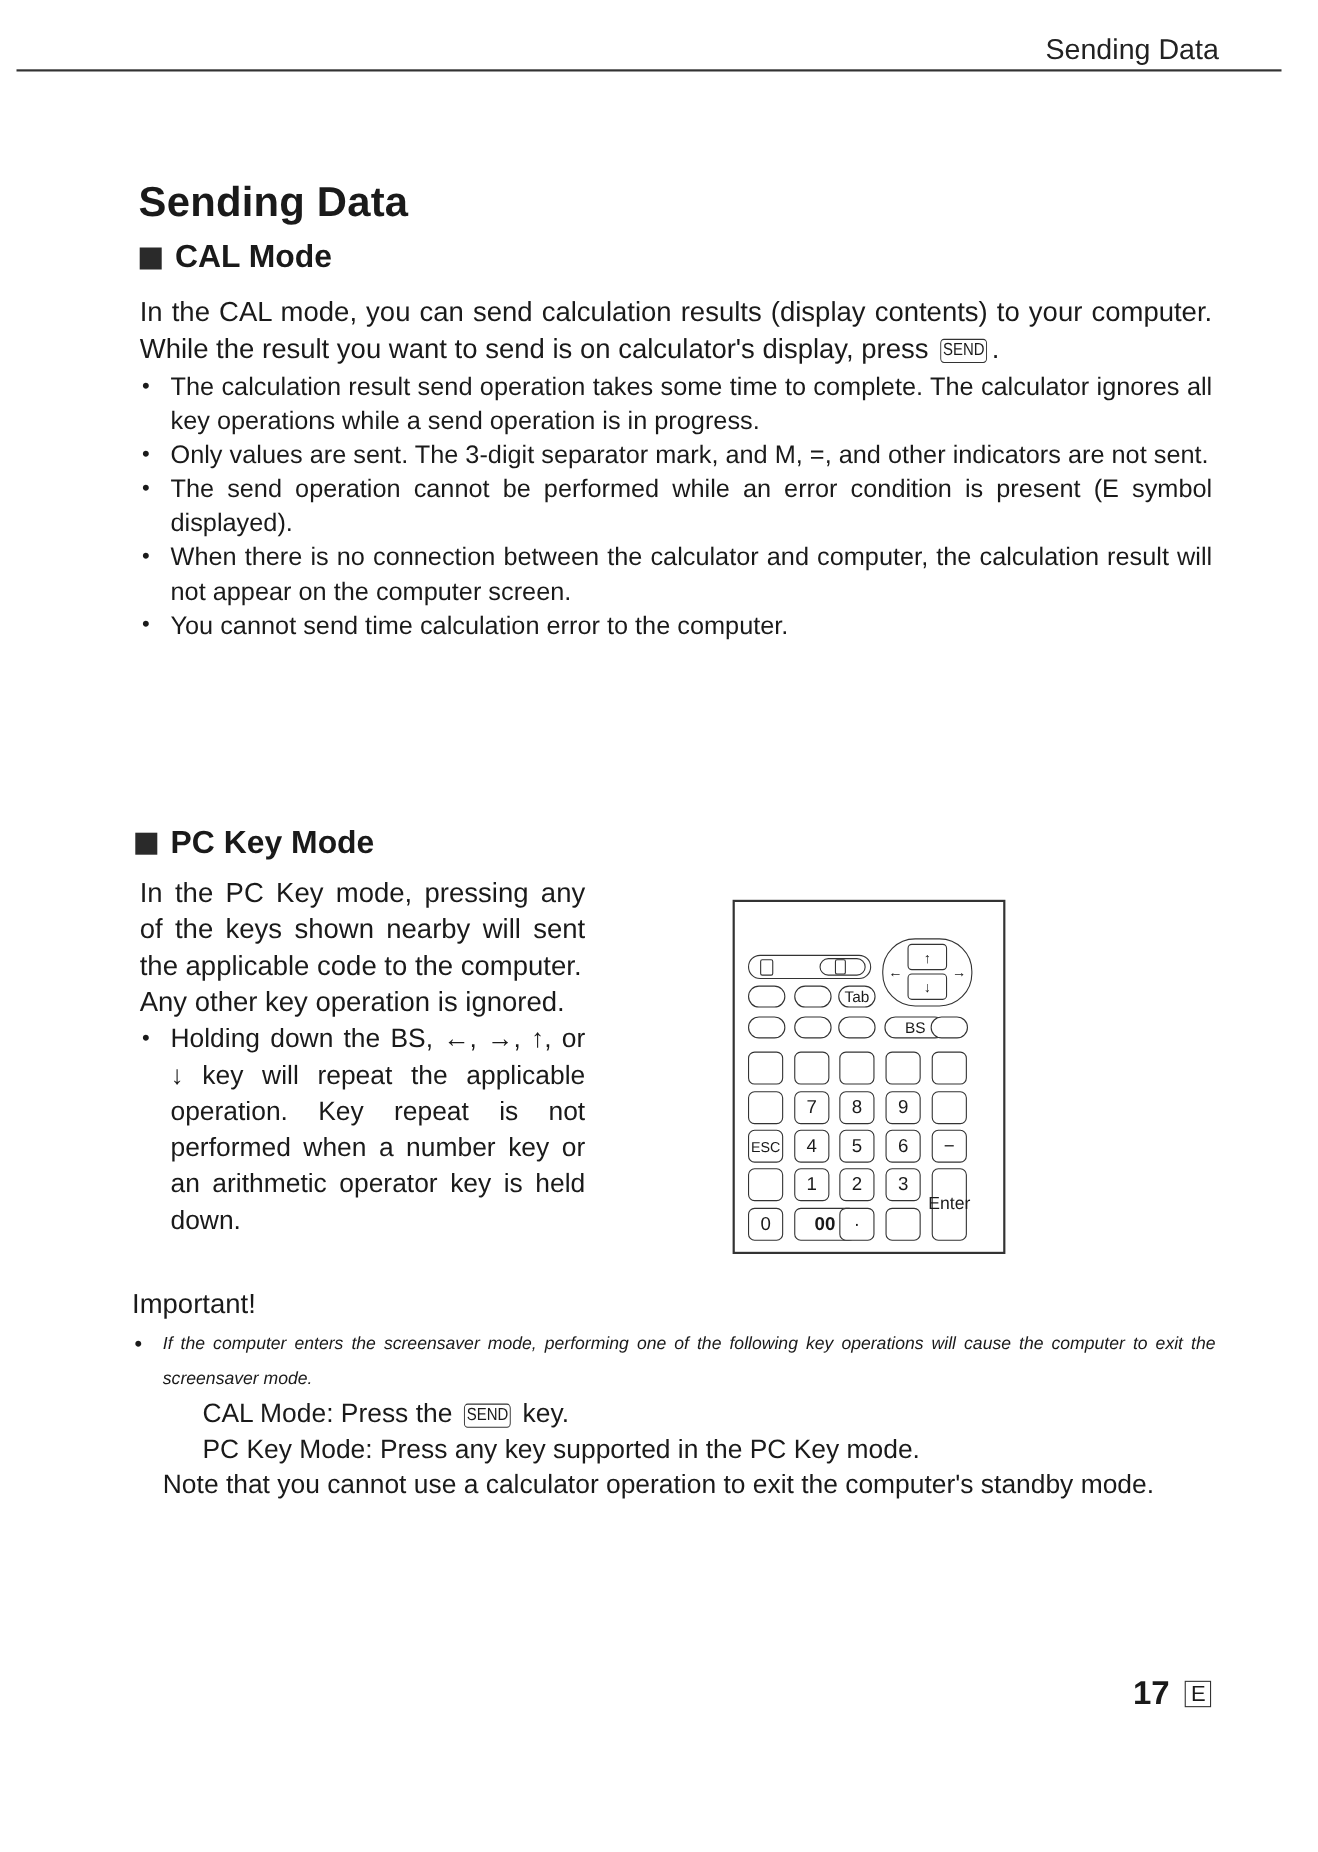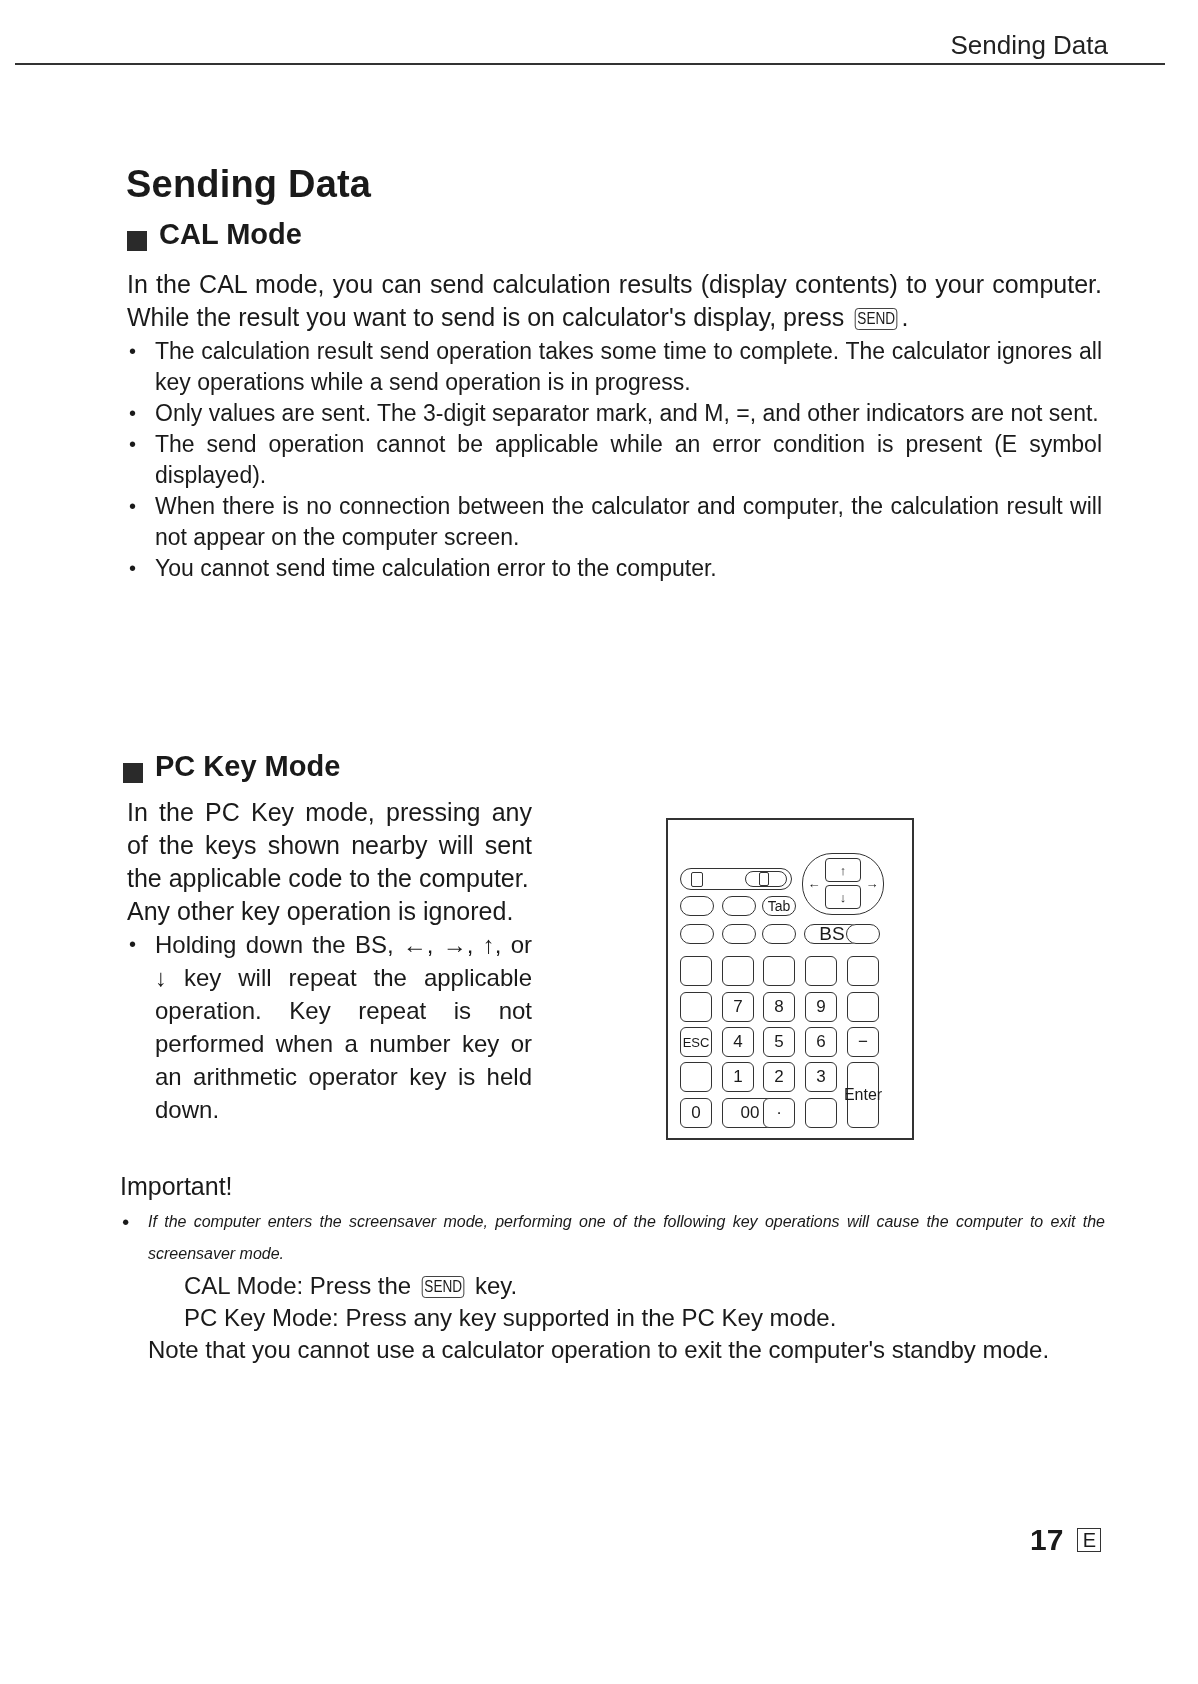--- a/index.html
+++ b/index.html
@@ -2,21 +2,21 @@
 <html><head>
 <meta charset="utf-8">
 <style>
   html, body { margin:0; padding:0; background:#ffffff; }
   body { width:1198px; height:1684px; position:relative; overflow:hidden; color:#1a1a1a;
          font-family:"Liberation Sans", "DejaVu Sans", sans-serif; }
   .abs { position:absolute; }
   .running-head { right:90px; top:30px; font-size:26px; color:#222; }
   .rule { left:15px; width:1150px; top:63px; height:0; border-top:2px solid #333; }
   .title { left:126px; top:163px; font-size:38px; font-weight:bold; letter-spacing:0.2px; }
-  .h2 { font-size:29px; font-weight:bold; display:flex; align-items:flex-end; }
+  .h2 { font-size:29px; font-weight:bold; display:flex; align-items:center; }
   .sq { display:inline-block; width:20px; height:20px; background:#2a2a2a; margin-right:12px; }
   .para { font-size:24px; line-height:32px; text-align:justify; }
   .body-block { left:127px; width:975px; }
   ul.bul { list-style:none; margin:0; padding:0; }
   ul.bul li { position:relative; padding-left:28px; font-size:23px; line-height:31px; text-align:justify; }
   ul.bul li::before { content:"•"; position:absolute; left:2px; top:0; font-size:20px; }
   .keyinline { display:inline-block; border:1.5px solid #333; border-radius:4px; font-size:16px; line-height:20px;
                padding:0 2px; transform:scaleX(0.85); vertical-align:2px; font-family:"Liberation Sans Narrow","Liberation Sans",sans-serif; }
   .pc-left { left:127px; width:405px; }
   .keypad { left:666px; top:818px; width:248px; height:322px; border:2px solid #333; box-sizing:border-box; }
@@ -40,21 +40,21 @@
   <span>CAL Mode</span>
 </div>
 
 <div class="abs body-block" style="top:268px;">
   <div class="para" style="font-size:25px; line-height:33px;">
     <span>In the CAL mode, you can send calculation results (display contents) to your computer. While the result you want to send is on calculator's display, press </span><span class="keyinline">SEND</span><span>.</span>
   </div>
   <ul class="bul" style="margin-top:2px;">
     <li>The calculation result send operation takes some time to complete. The calculator ignores all key operations while a send operation is in progress.</li>
     <li>Only values are sent. The 3-digit separator mark, and M, =, and other indicators are not sent.</li>
-    <li>The send operation cannot be applicable while an error condition is present (E symbol displayed).</li>
+    <li>The send operation cannot be performed while an error condition is present (E symbol displayed).</li>
     <li>When there is no connection between the calculator and computer, the calculation result will not appear on the computer screen.</li>
     <li>You cannot send time calculation error to the computer.</li>
   </ul>
 </div>
 
 <div class="abs h2" style="left:123px; top:750px;">
   <span class="sq"></span>
   <span>PC Key Mode</span>
 </div>
 
@@ -81,21 +81,21 @@
     <span class="key" style="left:62px; top:6px; width:14px; height:46px; border-radius:0 14px 14px 0; border:none; font-size:13px;">→</span>
   </div>
 
   <div class="key pill" style="left:12px; top:76px; width:34px; height:20px;"></div>
   <div class="key pill" style="left:54px; top:76px; width:34px; height:20px;"></div>
   <div class="key pill" style="left:94px; top:76px; width:34px; height:20px; font-size:14px;">Tab</div>
 
   <div class="key pill" style="left:12px; top:104px; width:34px; height:20px;"></div>
   <div class="key pill" style="left:54px; top:104px; width:34px; height:20px;"></div>
   <div class="key pill" style="left:94px; top:104px; width:34px; height:20px;"></div>
-  <div class="key pill" style="left:136px; top:104px; width:56px; height:20px; font-size:19px;">BS</div>
+  <div class="key pill" style="left:136px; top:104px; width:56px; height:20px; font-size:14px;">BS</div>
   <div class="key pill" style="left:178px; top:104px; width:34px; height:20px;"></div>
 
   <div class="key" style="left:12px; top:136px; width:32px; height:30px;"></div>
   <div class="key" style="left:54px; top:136px; width:32px; height:30px;"></div>
   <div class="key" style="left:95px; top:136px; width:32px; height:30px;"></div>
   <div class="key" style="left:137px; top:136px; width:32px; height:30px;"></div>
   <div class="key" style="left:179px; top:136px; width:32px; height:30px;"></div>
 
   <div class="key" style="left:12px; top:172px; width:32px; height:30px;"></div>
   <div class="key" style="left:54px; top:172px; width:32px; height:30px;">7</div>
@@ -109,21 +109,21 @@
   <div class="key" style="left:137px; top:207px; width:32px; height:30px;">6</div>
   <div class="key" style="left:179px; top:207px; width:32px; height:30px;">−</div>
 
   <div class="key" style="left:12px; top:242px; width:32px; height:30px;"></div>
   <div class="key" style="left:54px; top:242px; width:32px; height:30px;">1</div>
   <div class="key" style="left:95px; top:242px; width:32px; height:30px;">2</div>
   <div class="key" style="left:137px; top:242px; width:32px; height:30px;">3</div>
   <div class="key" style="left:179px; top:242px; width:32px; height:66px; font-size:16px;">Enter</div>
 
   <div class="key" style="left:12px; top:278px; width:32px; height:30px;">0</div>
-  <div class="key" style="left:54px; top:278px; width:56px; height:30px;">00</div>
+  <div class="key" style="left:54px; top:278px; width:56px; height:30px;font-weight:bold;">00</div>
   <div class="key" style="left:95px; top:278px; width:32px; height:30px;">·</div>
   <div class="key" style="left:137px; top:278px; width:32px; height:30px;"></div>
 </div>
 
 <div class="abs" style="left:120px; top:1172px; font-size:25px; font-weight:normal;">Important!</div>
 
 <div class="abs imp-block" style="top:1206px;">
   <ul class="bul">
     <li style="font-size:16px; line-height:32px;font-style:italic;">If the computer enters the screensaver mode, performing one of the following key operations will cause the computer to exit the screensaver mode.</li>
   </ul>

